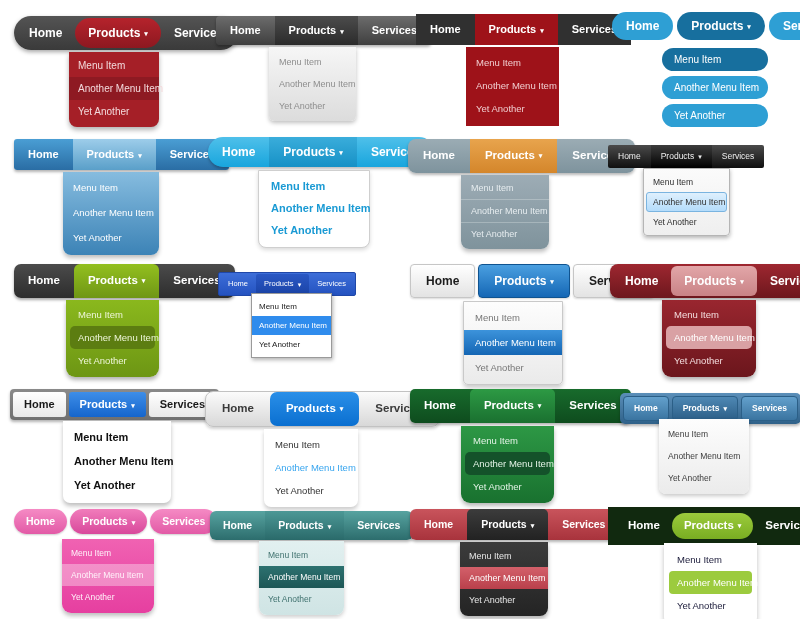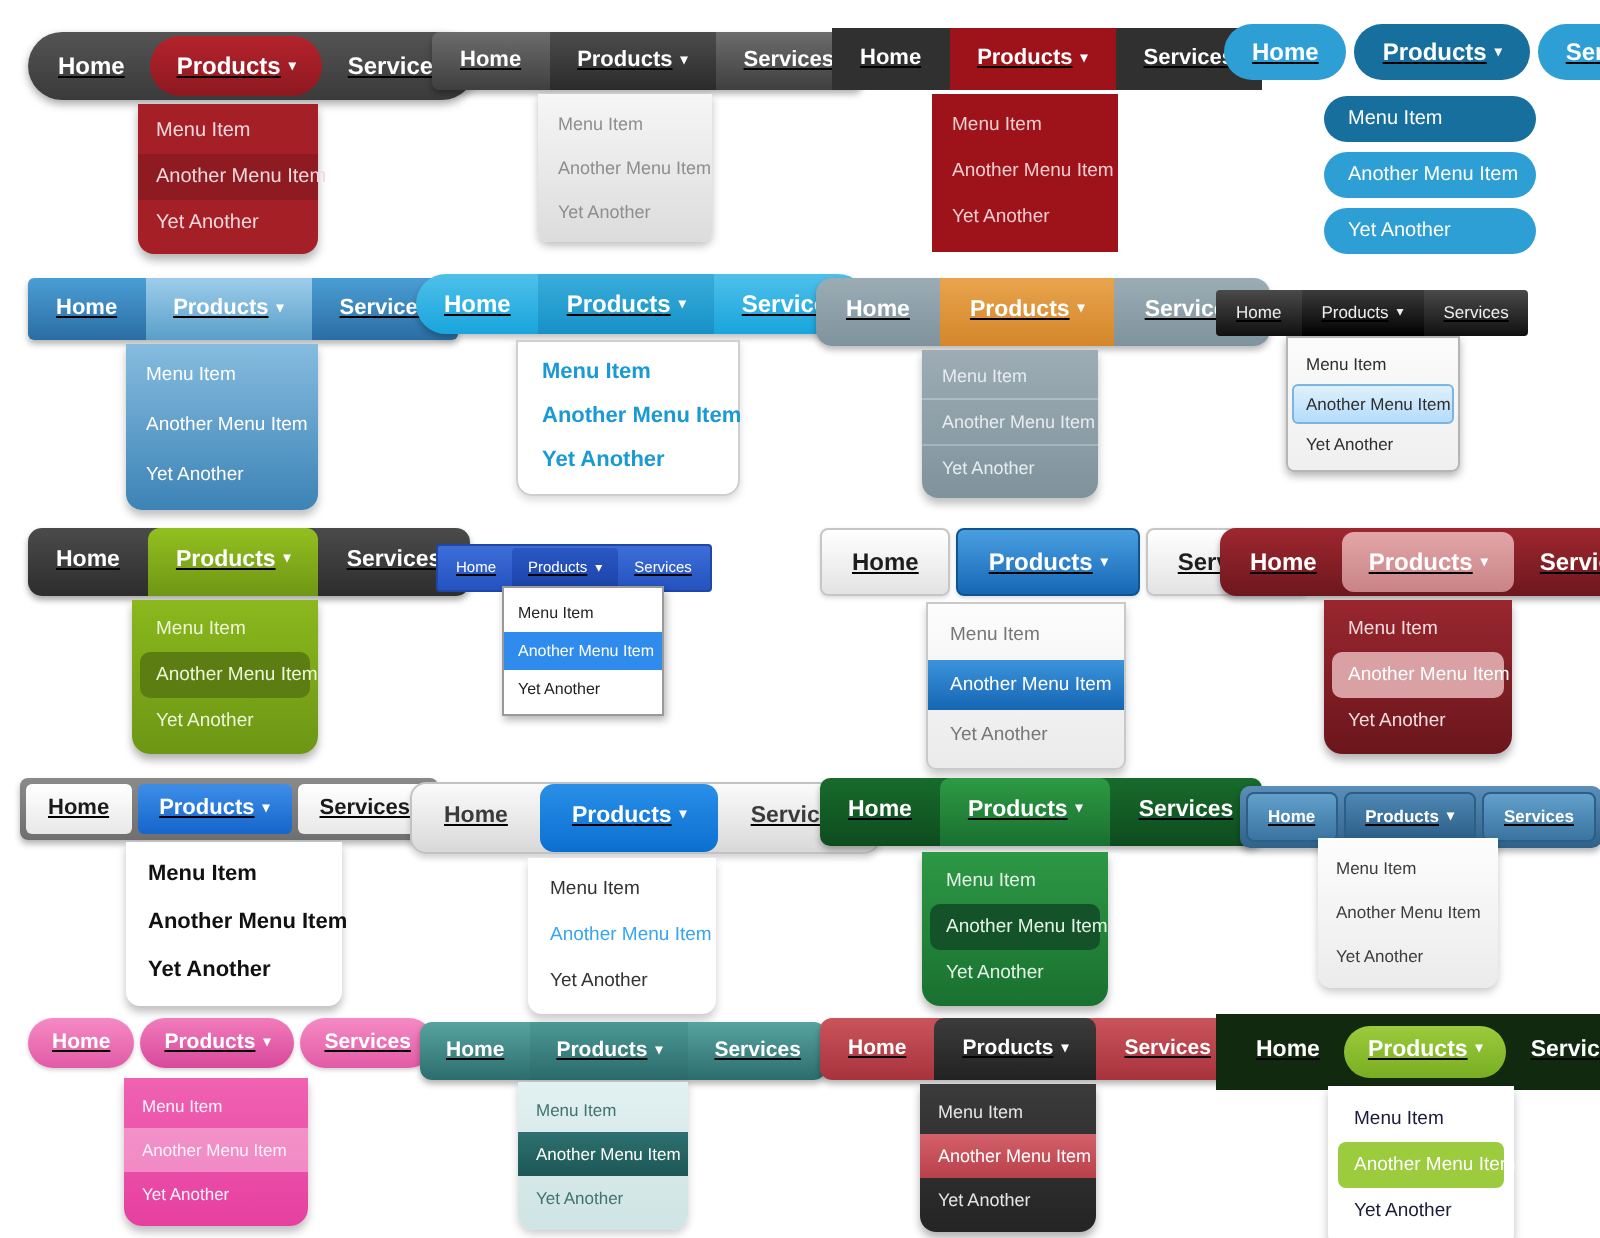--- a/index.html
+++ b/index.html
@@ -13,21 +13,21 @@
   #grid {
     display: grid;
     grid-template-columns: repeat(4, 200px);
     grid-template-rows: 125px 125px 125px 120px 124px;
     width: 800px; height: 619px;
   }
   .cell { position: relative; }
   .menu { position: absolute; }
 
   
-  .bar { display: inline-flex; position: relative; white-space: nowrap; text-decoration: underline; }
+  .bar { display: inline-flex; position: relative; white-space: nowrap; }
   .bar .item {
     display: inline-block;
     font-weight: bold;
     line-height: 1;
     cursor: pointer;
     user-select: none;
   }
   .caret { display:inline-block; font-size: 7px; line-height:1; vertical-align: middle; margin-left: 4px; }
   .dd { position: absolute; }
   .dd .mi { display:block; white-space: nowrap; cursor: pointer; }

